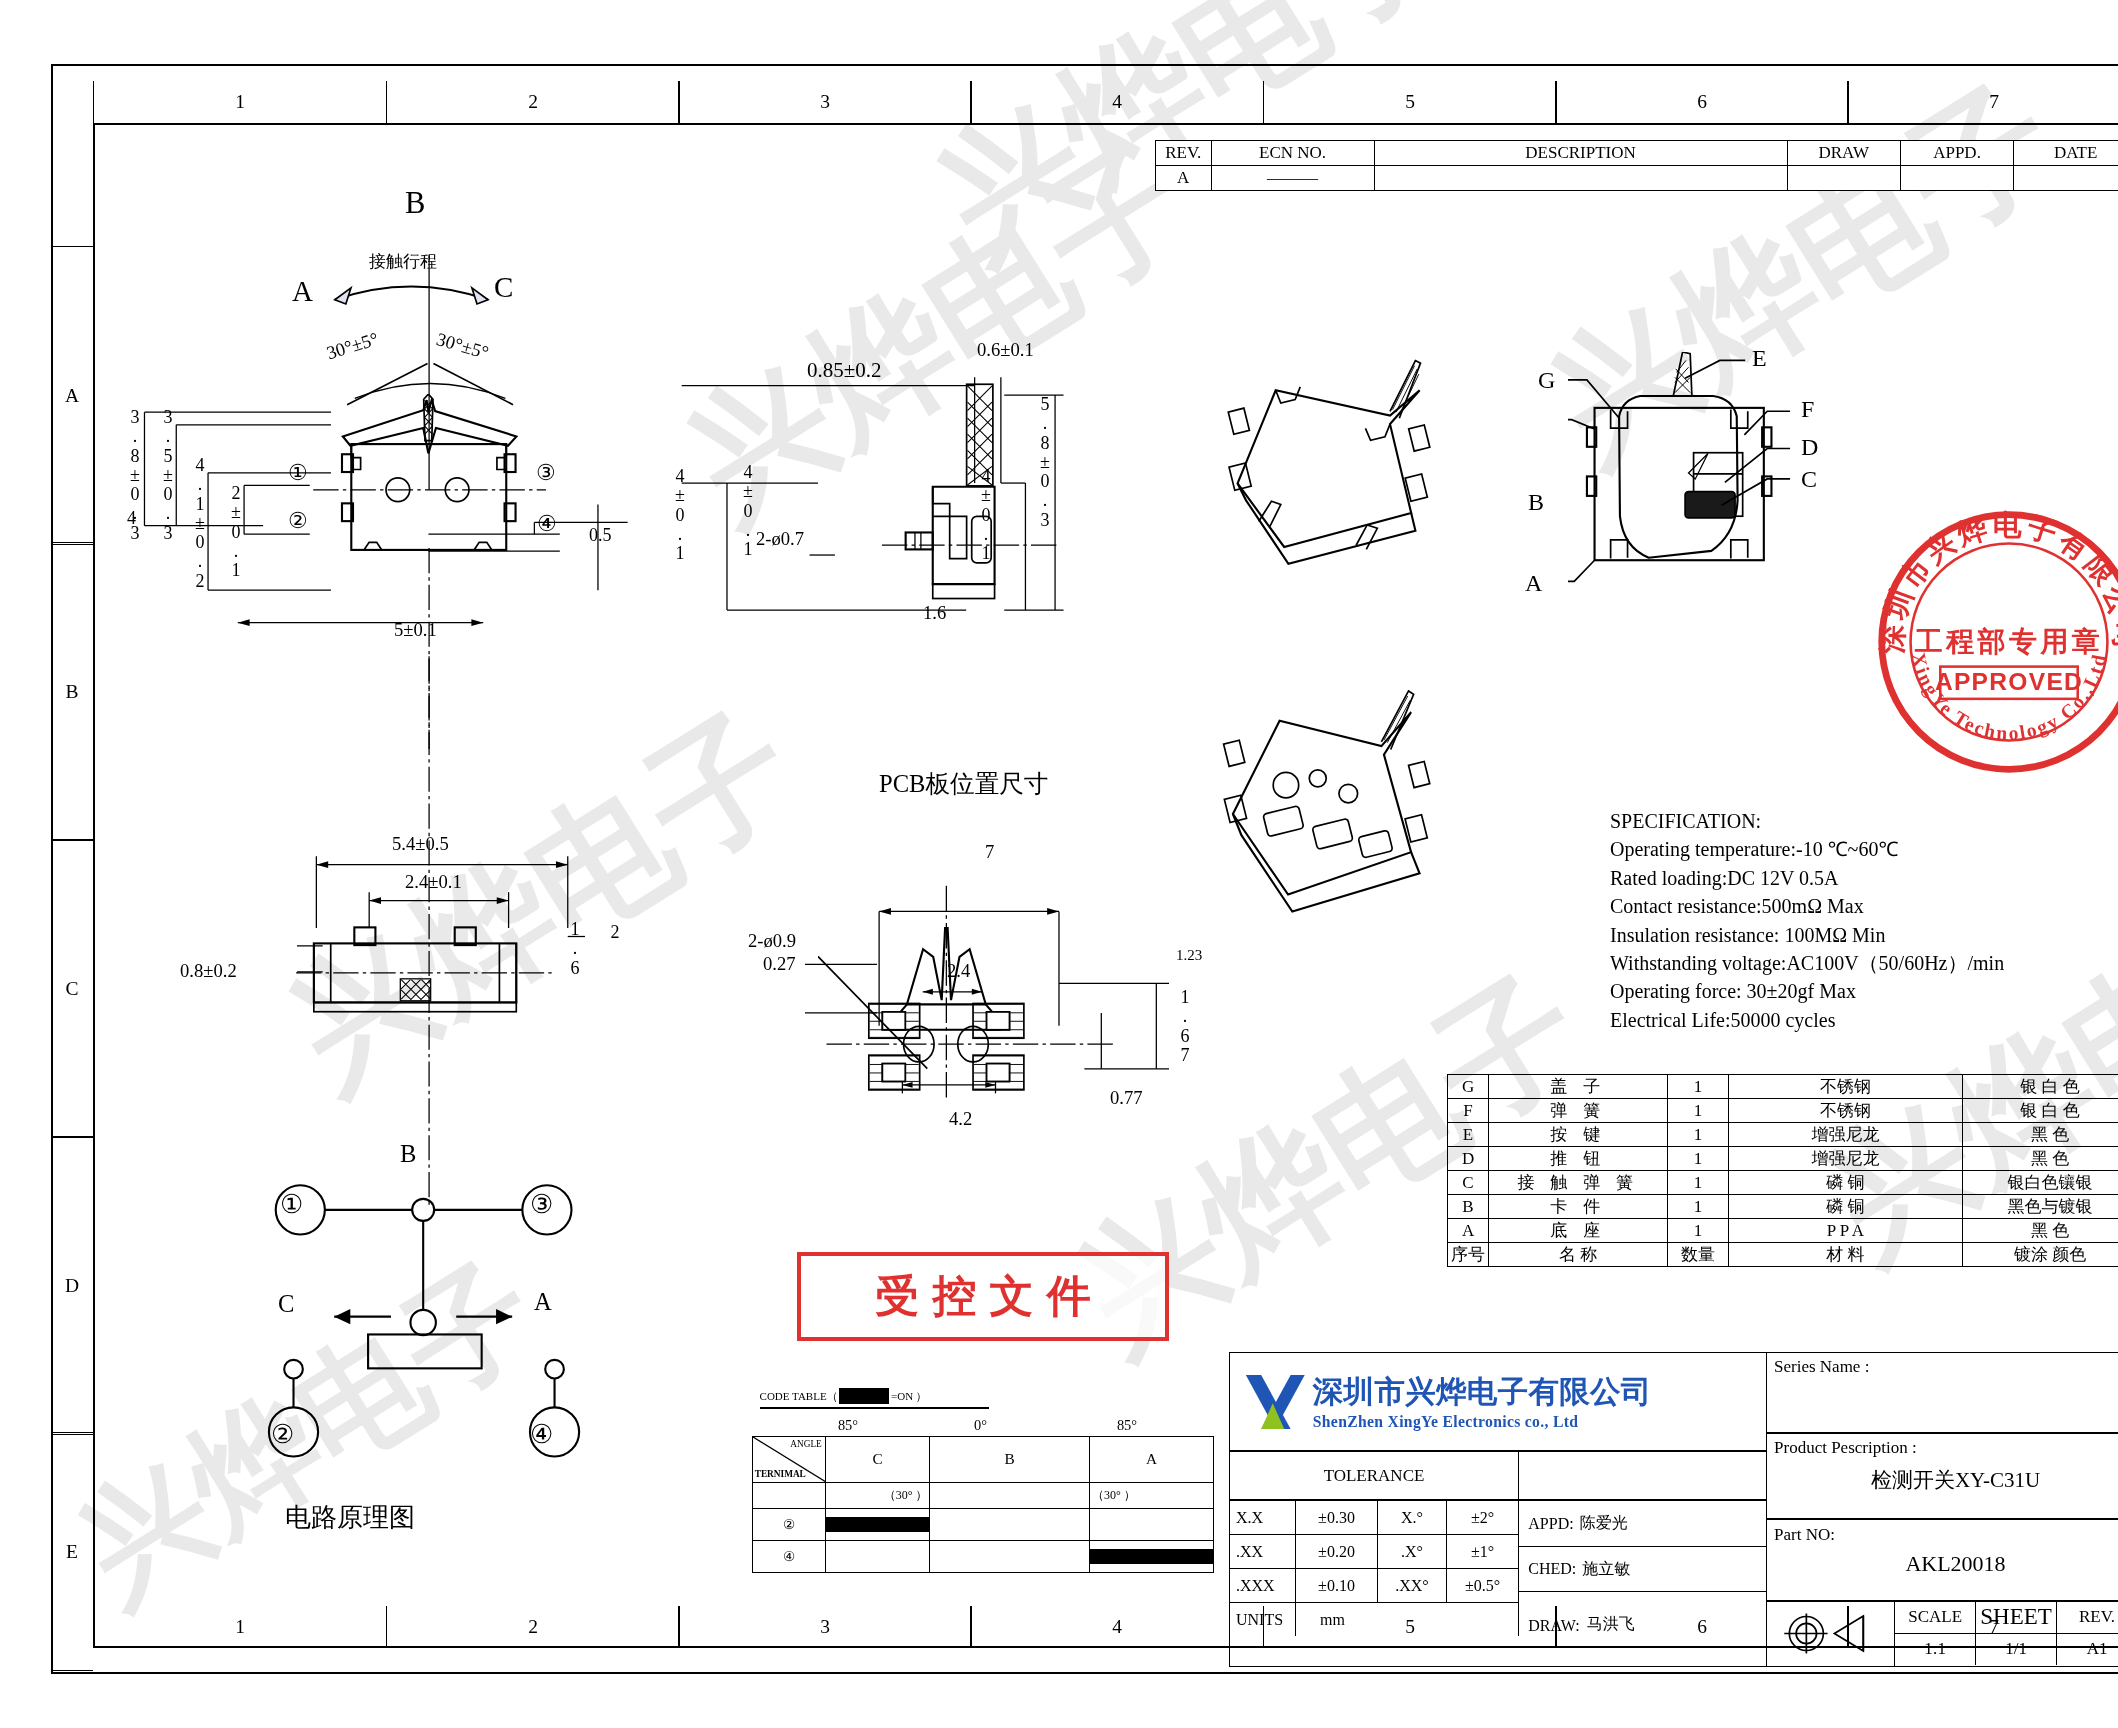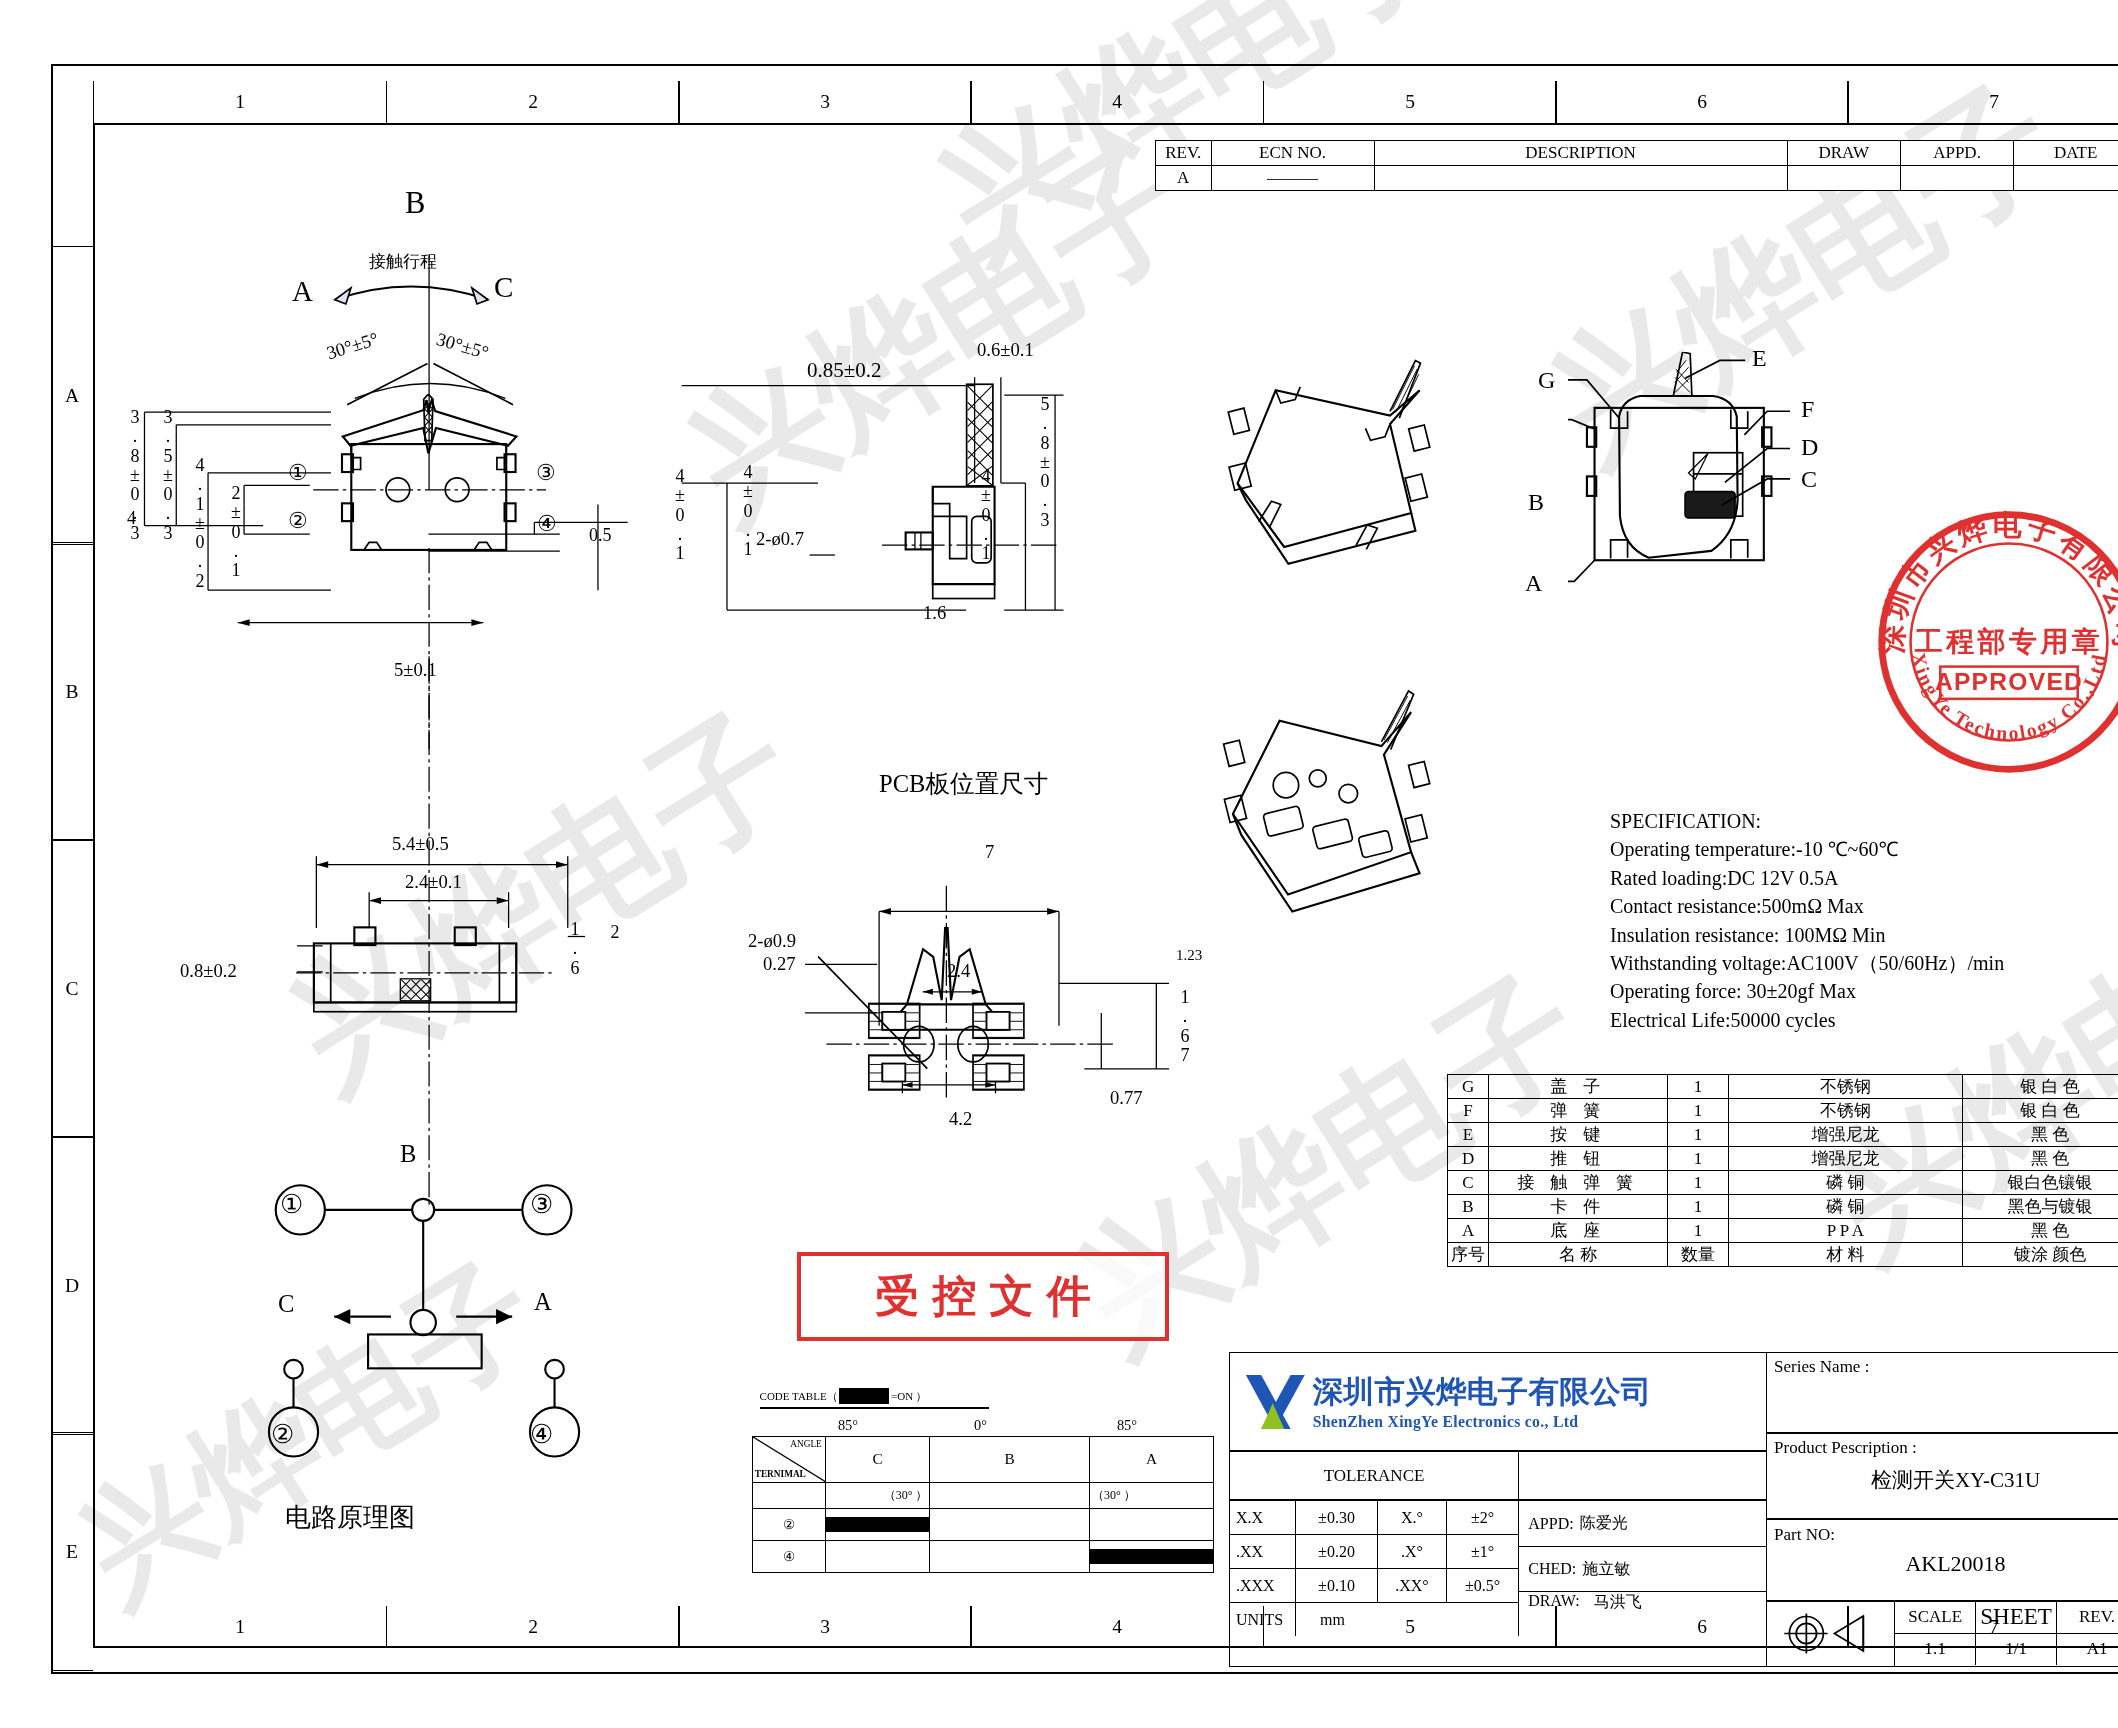--- a/index.html
+++ b/index.html
@@ -171,21 +171,21 @@
 </svg>
 <svg style="position:absolute;left:427px;top:547px;z-index:5;" width="4.2" height="203" viewBox="0 0 10 480">
   <line class="ln" x1="5" y1="0" x2="5" y2="480" stroke-width="3" stroke-dasharray="60 10 8 10"></line>
 </svg>
 
 <div class="lbl vtxt" style="left:124px;top:407px;font-size:18px;">3.8±0.3</div>
 <div class="lbl vtxt" style="left:157px;top:407px;font-size:18px;">3.5±0.3</div>
 <div class="lbl vtxt" style="left:189px;top:455px;font-size:18px;">4.1±0.2</div>
 <div class="lbl vtxt" style="left:225px;top:483px;font-size:18px;">2±0.1</div>
 <div class="lbl" style="left:127px;top:508px;font-size:18px;">4</div>
-<div class="lbl" style="left:394px;top:619px;font-size:18.6px;margin-top:40px;">5±0.1</div>
+<div class="lbl" style="left:394px;top:619px;font-size:18.6px;">5±0.1</div>
 <div class="lbl" style="left:589px;top:525px;font-size:18px;">0.5</div>
 <div class="lbl" style="left:288px;top:460px;font-size:22px;">①</div>
 <div class="lbl" style="left:288px;top:508px;font-size:22px;">②</div>
 <div class="lbl" style="left:536px;top:460px;font-size:22px;">③</div>
 <div class="lbl" style="left:537px;top:511px;font-size:22px;">④</div>
 
 <svg style="position:absolute;left:136px;top:407px;z-index:4;" width="534" height="229" viewBox="0 0 1260 540">
   <line class="ln" x1="20" y1="12" x2="460" y2="12" stroke-width="3"></line>
   <line class="ln" x1="20" y1="12" x2="20" y2="280" stroke-width="3"></line>
   <line class="ln" x1="95" y1="42" x2="460" y2="42" stroke-width="3"></line>
@@ -666,21 +666,21 @@
         </div>
         <div style="flex:1;">
           <div style="height:45px;border-bottom:1.7px solid #000;display:flex;align-items:center;padding-left:9.3px;font-size:16px;gap:6px;">
             <span>APPD:</span>
             <span>陈爱光</span>
           </div>
           <div style="height:44px;border-bottom:1.7px solid #000;display:flex;align-items:center;padding-left:9.3px;font-size:16px;gap:6px;">
             <span>CHED:</span>
             <span>施立敏</span>
           </div>
-          <div style="height:43px;display:flex;align-items:flex-start;padding-left:9.3px;font-size:16px;gap:14px;">
+          <div style="height:43px;display:flex;align-items:flex-end;padding-left:9.3px;font-size:16px;gap:7px;">
             <span>DRAW:</span>
             <span>马洪飞</span>
           </div>
         </div>
       </div>
     </div>
 
     <div style="width:371px;border:1.7px solid #000;">
       <div style="height:75px;border-bottom:2.1px solid #000;padding:4.2px 0 0 6.8px;">
         <div style="font-size:17px;">Series Name :</div>

